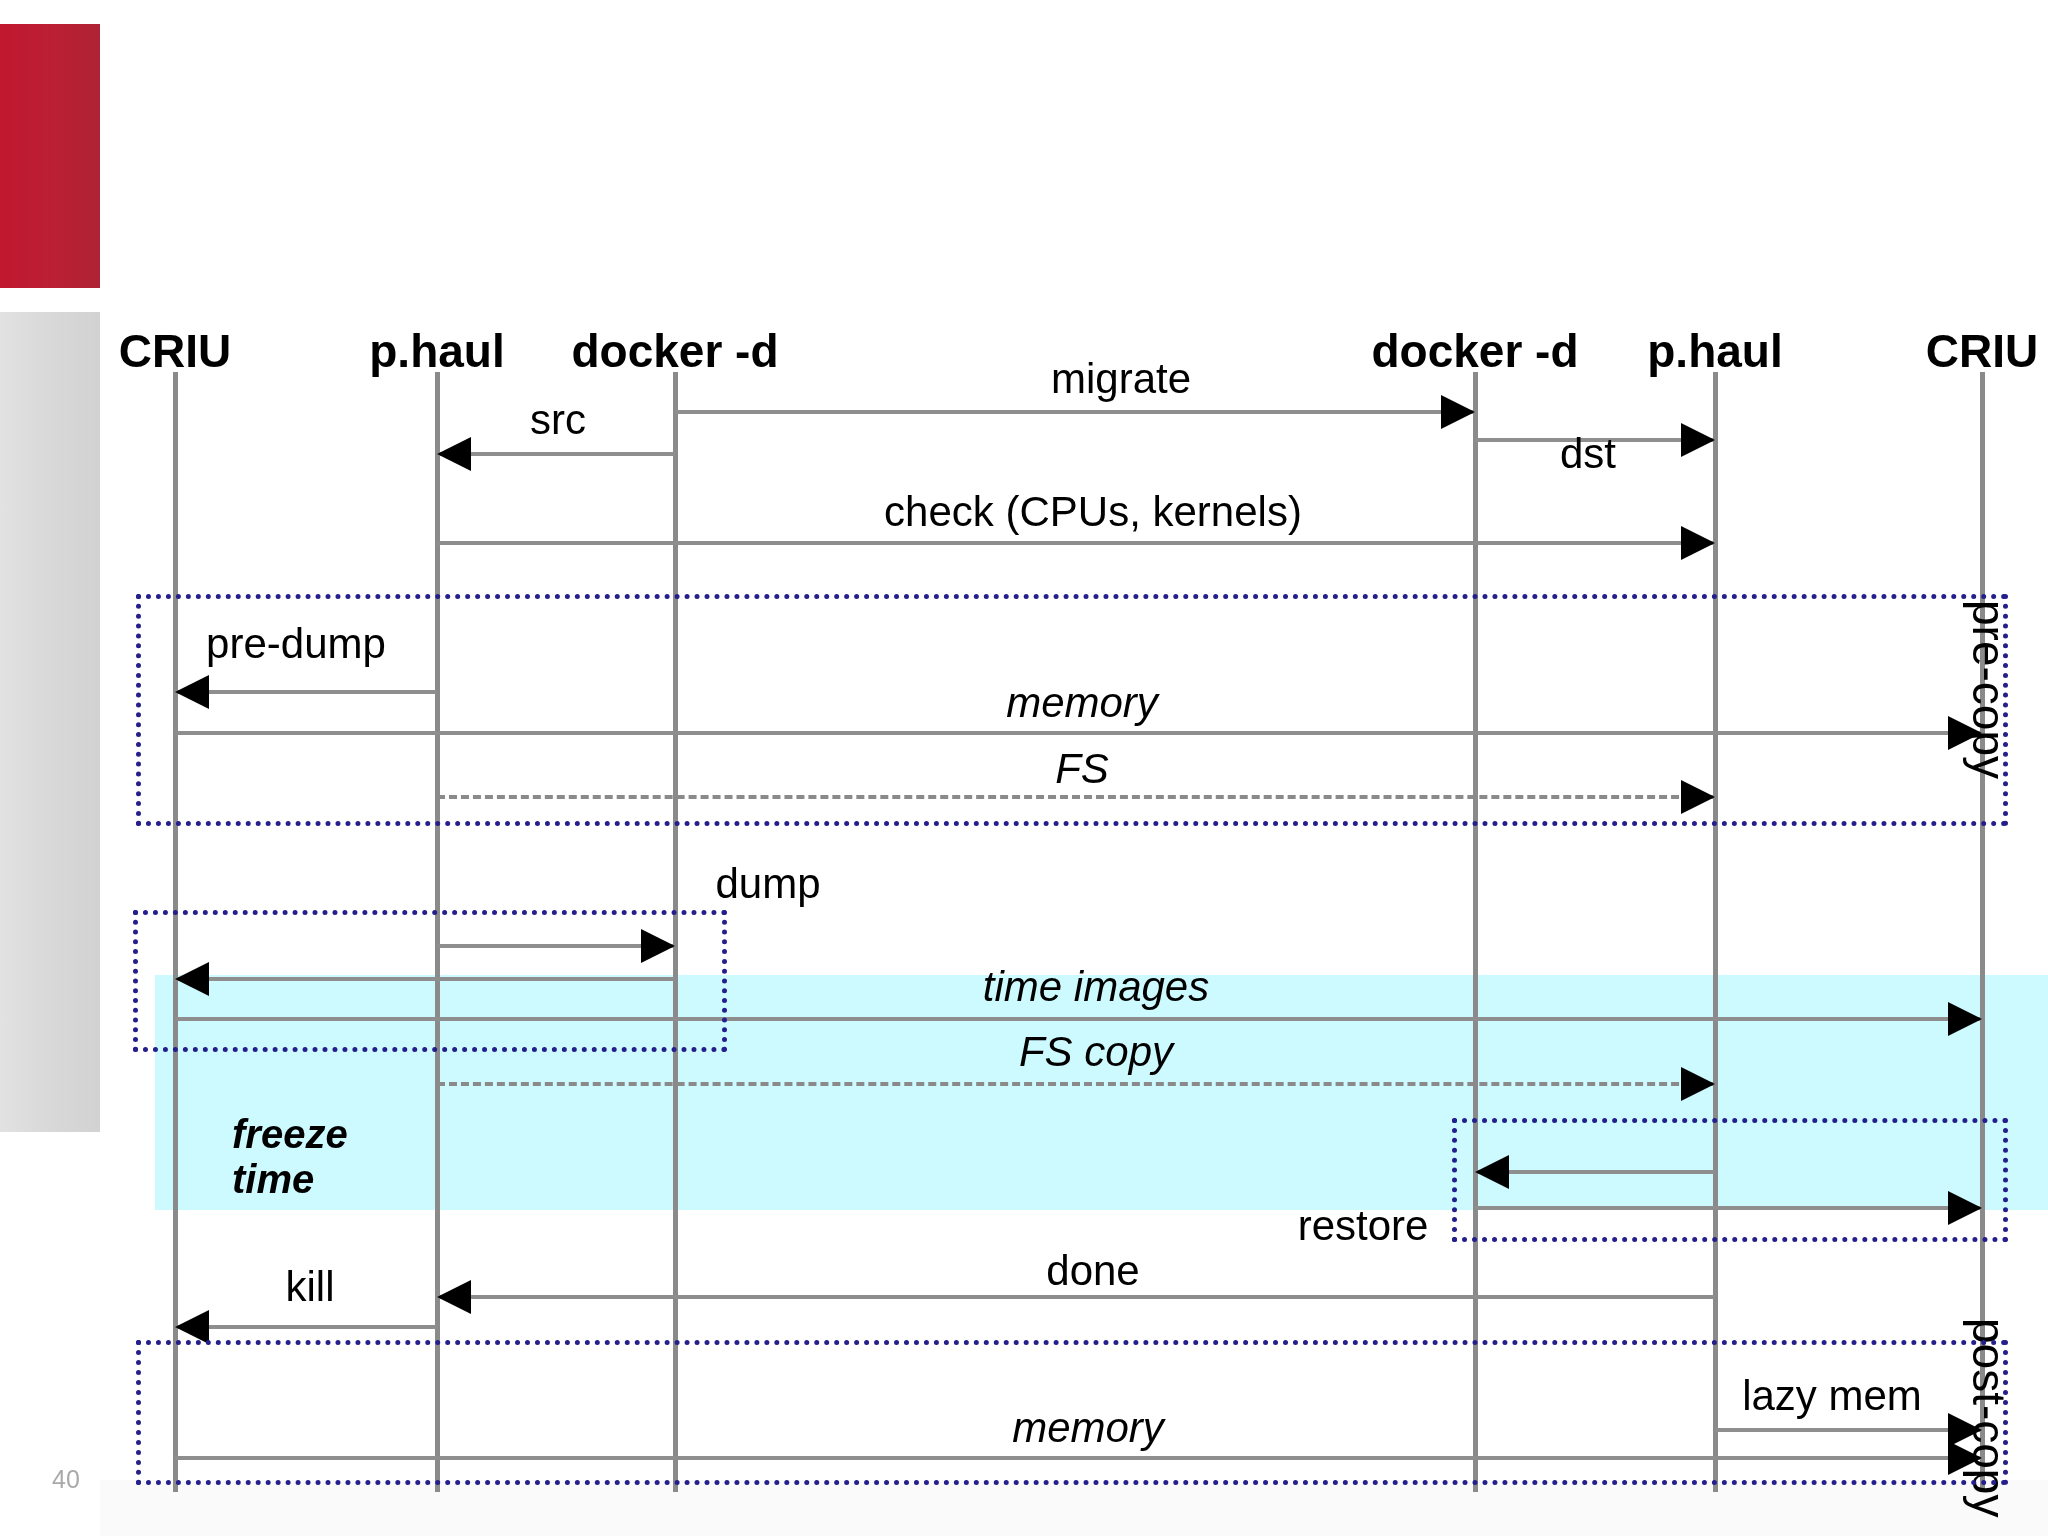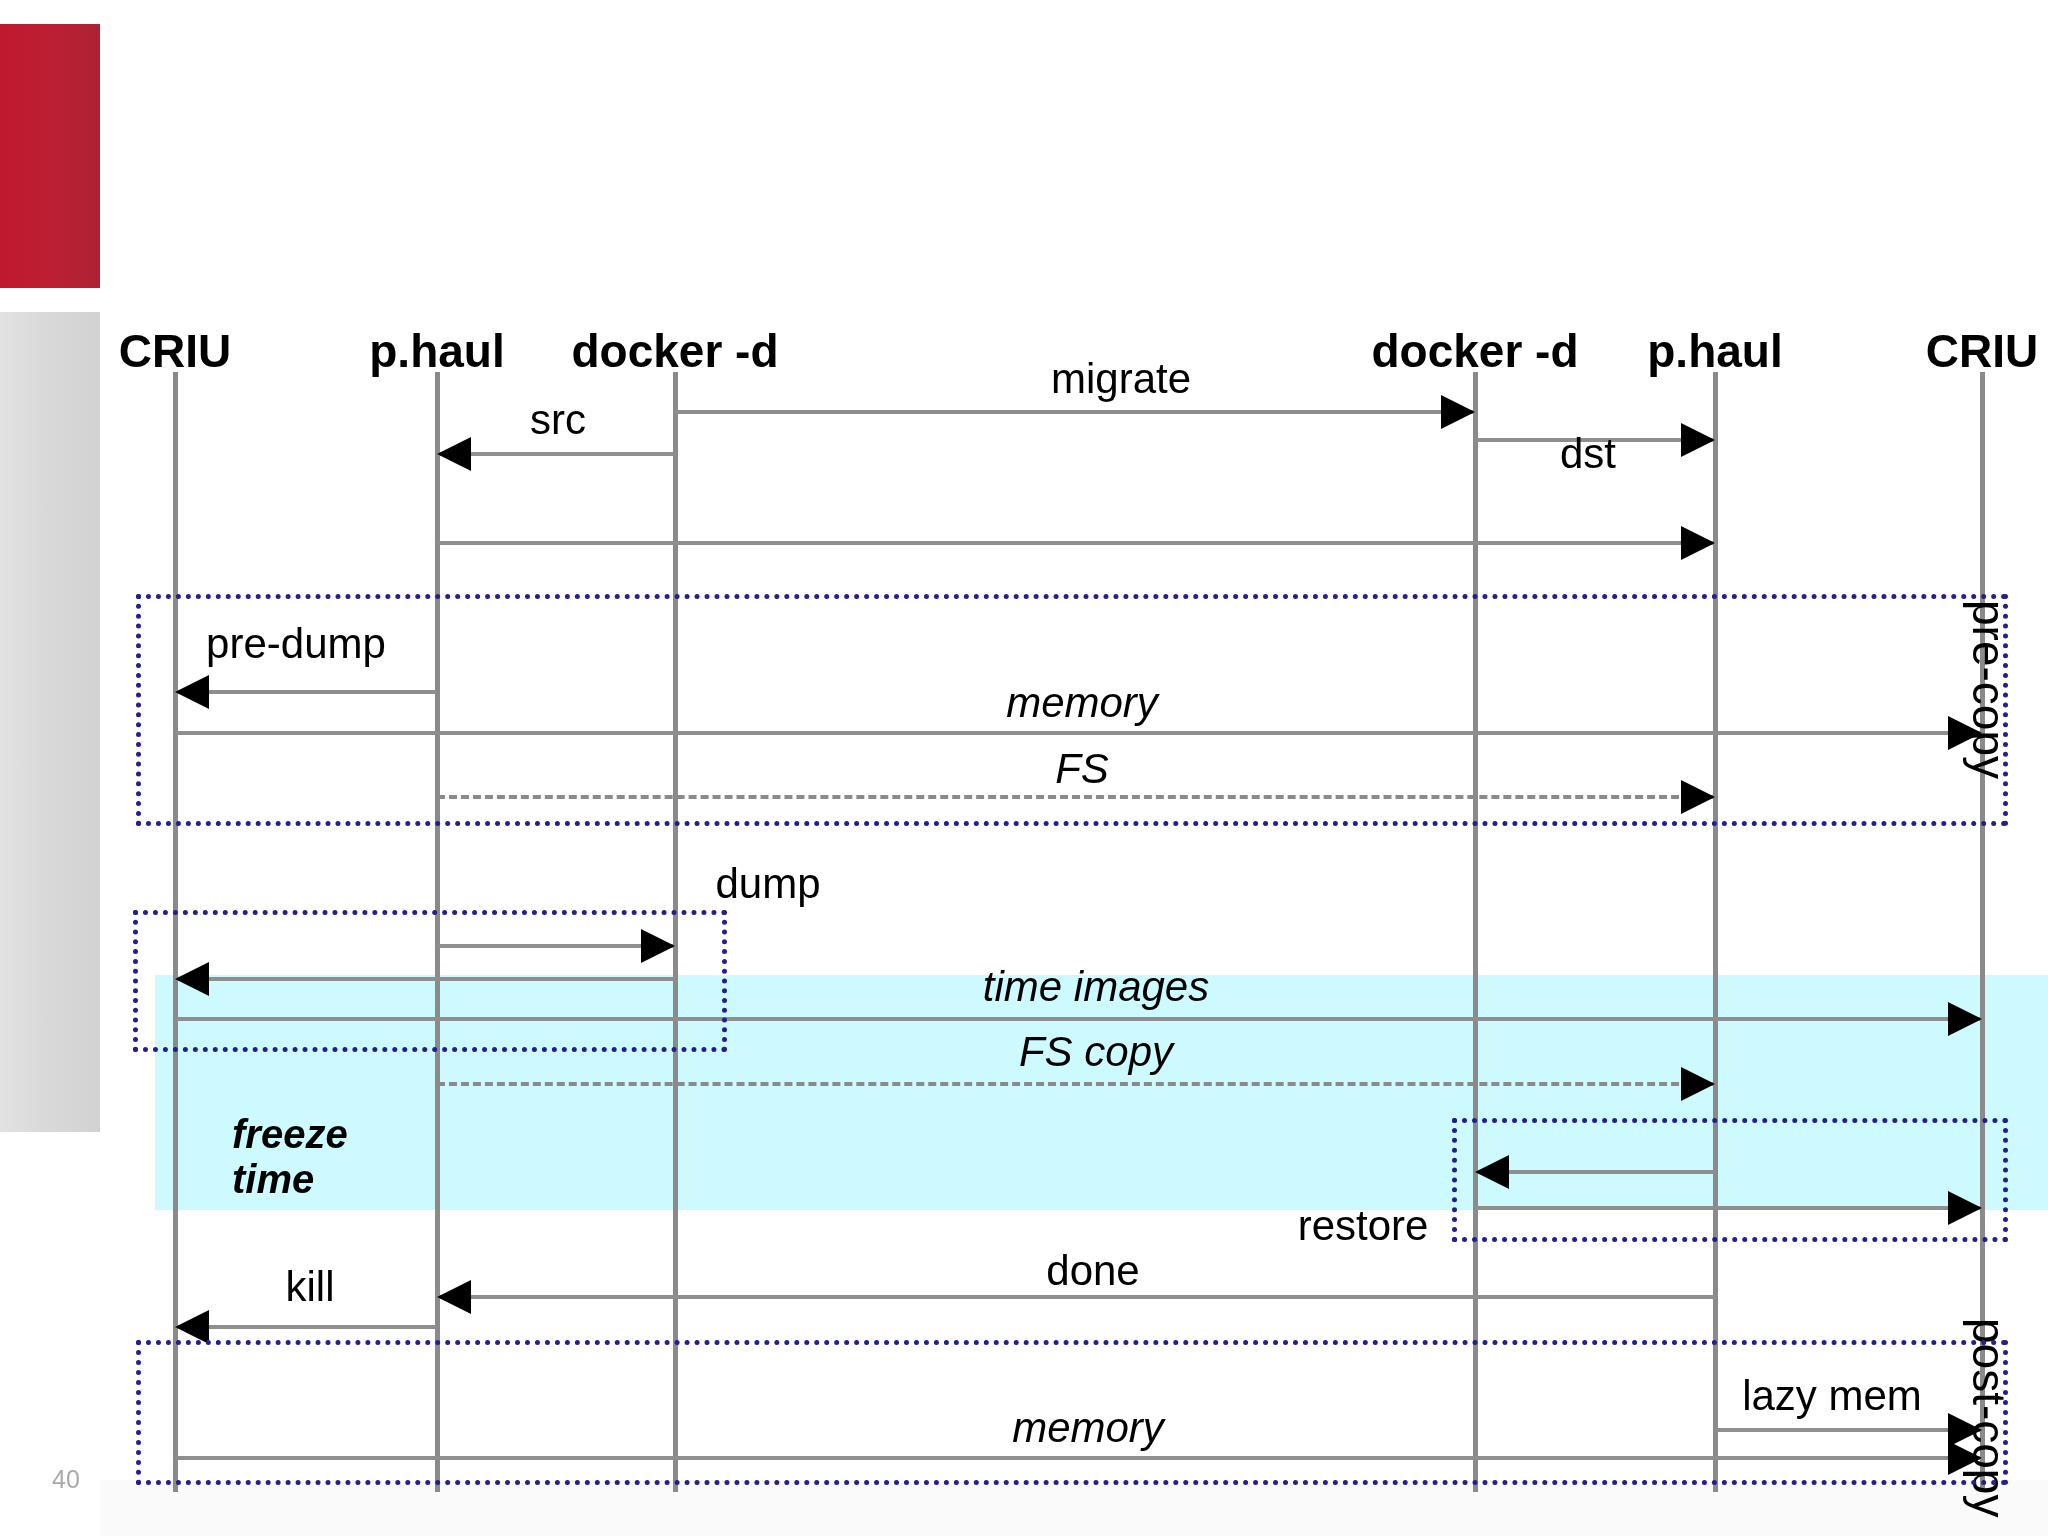--- a/index.html
+++ b/index.html
@@ -121,20 +121,21 @@
       <div class="head right" style="top: 395px; left: 1441px;"></div>
       <div class="msg-label" style="left: 1093px; top: 355px; margin-left: 28px;">migrate</div>
       <div class="msg" style="left: 1475px; top: 438px; width: 240px;"></div>
       <div class="head right" style="top: 423px; left: 1681px;"></div>
       <div class="msg-label" style="left: 1588px; top: 383px; margin-top: 47px;">dst</div>
       <div class="msg" style="left: 437px; top: 452px; width: 238px;"></div>
       <div class="head left" style="top: 437px; left: 437px;"></div>
       <div class="msg-label" style="left: 558px; top: 396px;">src</div>
       <div class="msg" style="left: 437px; top: 541px; width: 1278px;"></div>
       <div class="head right" style="top: 526px; left: 1681px;"></div>
+      <div class="msg-label" style="left: 1093px; top: 488px;">check (CPUs, kernels)</div>
       <div class="msg" style="left: 175px; top: 690px; width: 262px;"></div>
       <div class="head left" style="top: 675px; left: 175px;"></div>
       <div class="msg-label" style="left: 296px; top: 620px;">pre-dump</div>
       <div class="msg" style="left: 175px; top: 731px; width: 1807px;"></div>
       <div class="head right" style="top: 716px; left: 1948px;"></div>
       <div class="msg-label ital" style="left: 1082px; top: 679px;">memory</div>
       <div class="msg dashed" style="left: 437px; top: 795px; width: 1278px;"></div>
       <div class="head right" style="top: 780px; left: 1681px;"></div>
       <div class="msg-label ital" style="left: 1082px; top: 745px;">FS</div>
       <div class="msg" style="left: 437px; top: 944px; width: 238px;"></div>

